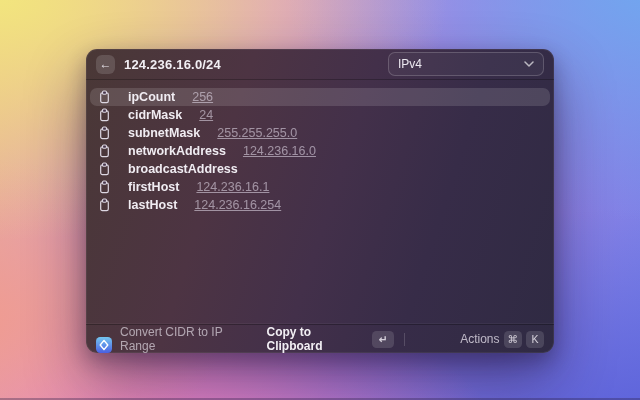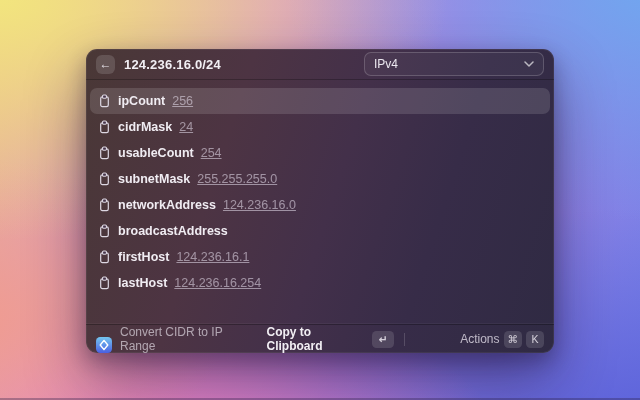--- a/index.html
+++ b/index.html
@@ -36,31 +36,31 @@
     border-bottom:1px solid rgba(0,0,0,0.25);
   }
   .back-btn{
     width:19px; height:19px; border-radius:6px;
     background:rgba(255,255,255,0.14);
     display:flex; align-items:center; justify-content:center;
     font-size:12px; color:#e9e5ec; cursor:default;
   }
   .title{ font-size:13px; font-weight:bold; letter-spacing:0.2px; }
   .dropdown{
-    margin-left:auto; width:180px; height:24px;
+    margin-left:auto; width:156px; height:24px;
     border:1px solid rgba(255,255,255,0.18); border-radius:7px;
     background:rgba(255,255,255,0.04);
     display:flex; align-items:center; justify-content:space-between;
     padding:0 9px; font-size:12px; color:#ebe7ef;
   }
   
   .list{ flex:1 1 auto; padding:8px 4px 0; overflow:hidden; }
   .row{
-    height:26px; display:flex; align-items:center;
-    padding:0 8px; border-radius:7px; gap:7px;
+    height:18px; display:flex; align-items:center;
+    padding:0 8px; border-radius:7px; gap:17px;
   }
   .row.selected{ background:rgba(255,255,255,0.13); }
   .row-icon{ display:flex; align-items:center; }
   .row-label{ font-size:12.5px; font-weight:bold; color:#f0ecf2; }
   .row-value{ font-size:12.5px; color:rgba(233,226,240,0.55);text-decoration:underline; }
   
   .footer{
     flex:0 0 29px; height:29px;
     border-top:1px solid rgba(0,0,0,0.28);
     box-shadow:0 -1px 0 rgba(255,255,255,0.04);
@@ -116,30 +116,20 @@
     <span class="row-icon">
       <svg width="13" height="14" viewBox="0 0 14 15">
         <rect x="2.9" y="3" width="8.2" height="10.6" rx="1.8" fill="none" stroke="#ddd7e2" stroke-width="1.3"></rect>
         <rect x="4.9" y="1.1" width="4.2" height="3.4" rx="1.1" fill="#453349" stroke="#ddd7e2" stroke-width="1.2"></rect>
       </svg>
     </span>
     <span class="row-label">cidrMask</span>
     <span class="row-value">24</span>
   </div>
 
-  <div class="row">
-    <span class="row-icon">
-      <svg width="13" height="14" viewBox="0 0 14 15">
-        <rect x="2.9" y="3" width="8.2" height="10.6" rx="1.8" fill="none" stroke="#ddd7e2" stroke-width="1.3"></rect>
-        <rect x="4.9" y="1.1" width="4.2" height="3.4" rx="1.1" fill="#453349" stroke="#ddd7e2" stroke-width="1.2"></rect>
-      </svg>
-    </span>
-    <span class="row-label">usableCount</span>
-    <span class="row-value">254</span>
-  </div>
 
   <div class="row">
     <span class="row-icon">
       <svg width="13" height="14" viewBox="0 0 14 15">
         <rect x="2.9" y="3" width="8.2" height="10.6" rx="1.8" fill="none" stroke="#ddd7e2" stroke-width="1.3"></rect>
         <rect x="4.9" y="1.1" width="4.2" height="3.4" rx="1.1" fill="#453349" stroke="#ddd7e2" stroke-width="1.2"></rect>
       </svg>
     </span>
     <span class="row-label">subnetMask</span>
     <span class="row-value">255.255.255.0</span>

